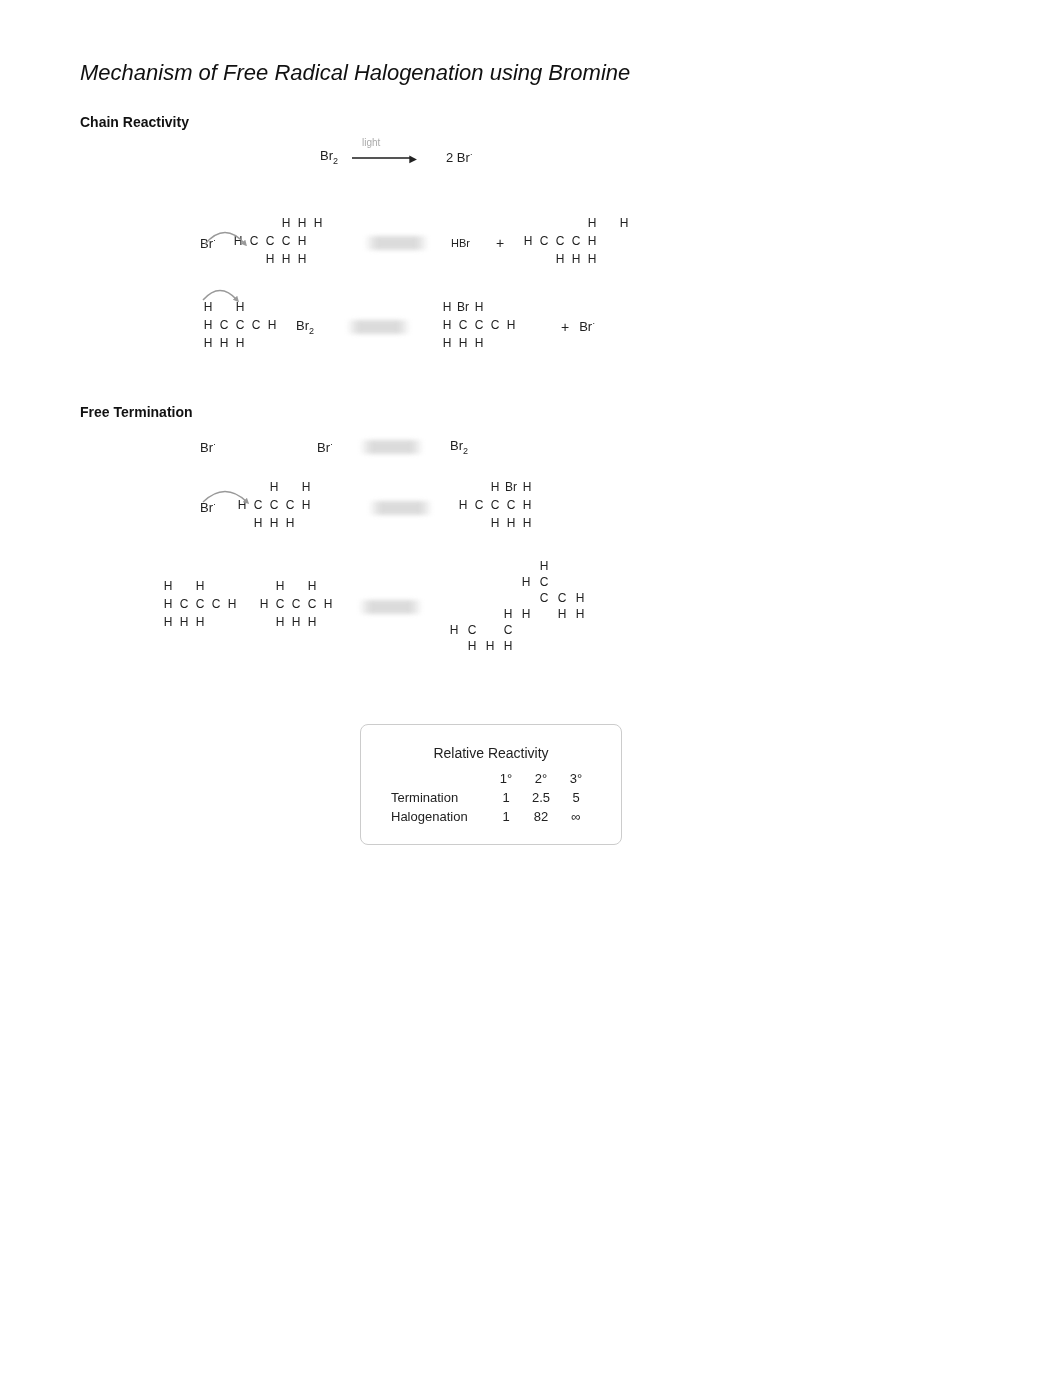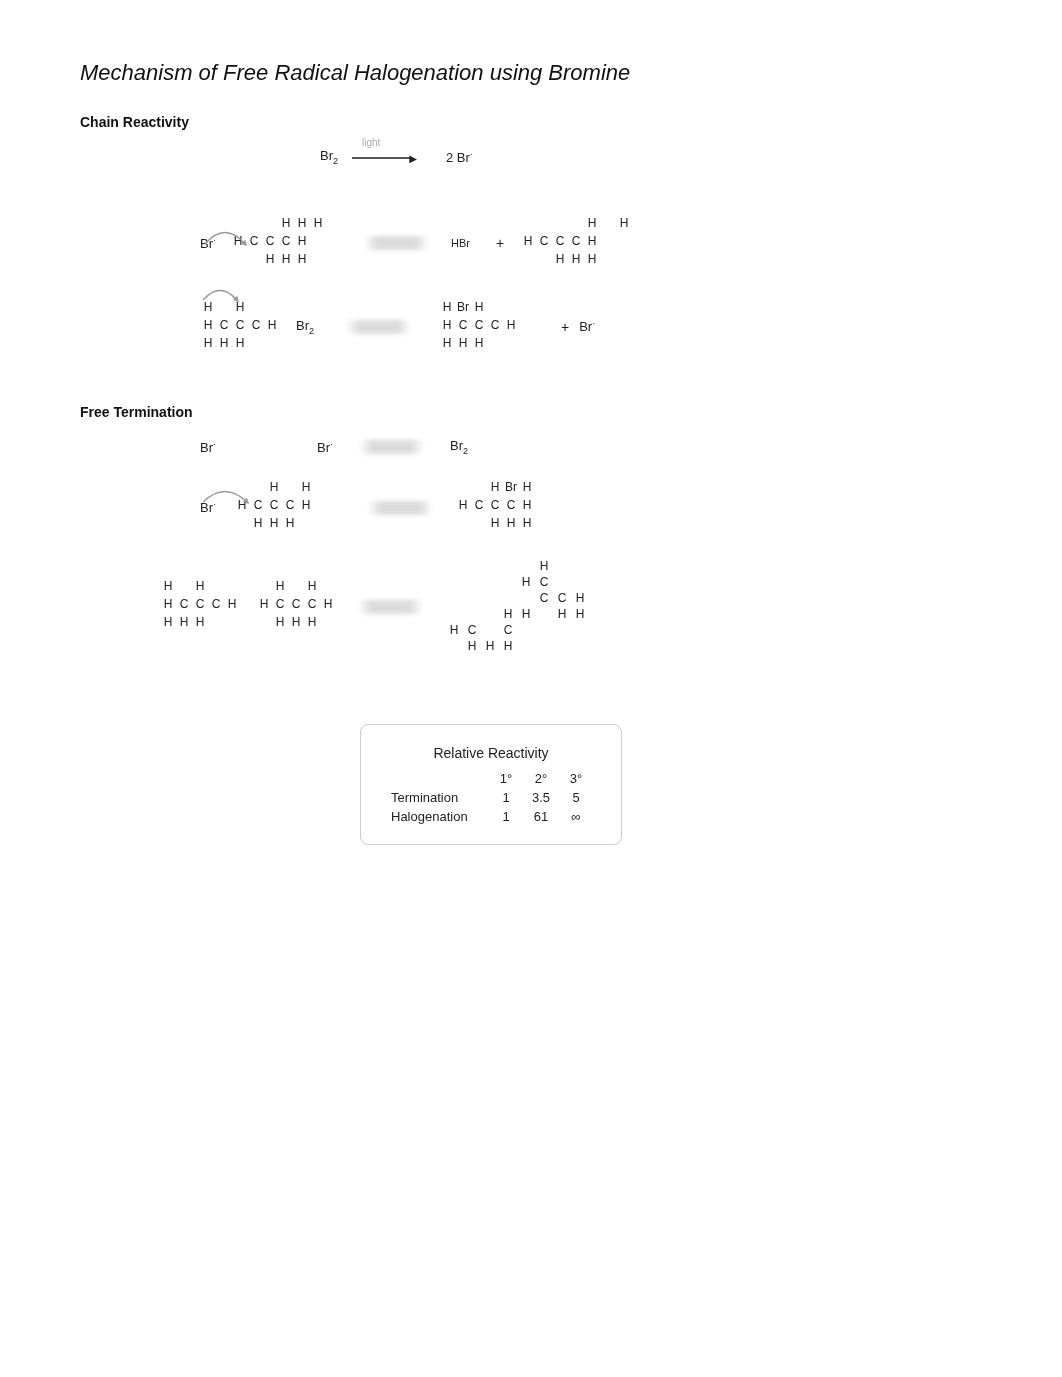--- a/index.html
+++ b/index.html
@@ -467,25 +467,25 @@
     <div class="reactivity-title">Relative Reactivity</div>
     <div class="rt-grid">
 
       <div></div>
       <div class="rt-header">1°</div>
       <div class="rt-header">2°</div>
       <div class="rt-header">3°</div>
 
       <div class="rt-label">Termination</div>
       <div class="rt-val">1</div>
-      <div class="rt-val">3.5</div>
+      <div class="rt-val">2.5</div>
       <div class="rt-val">5</div>
 
       <div class="rt-label">Halogenation</div>
       <div class="rt-val">1</div>
-      <div class="rt-val">61</div>
+      <div class="rt-val">82</div>
       <div class="rt-val">∞</div>
     </div>
   </div>
 </div>
 
 <style>
 </style>
 
 </body></html>

